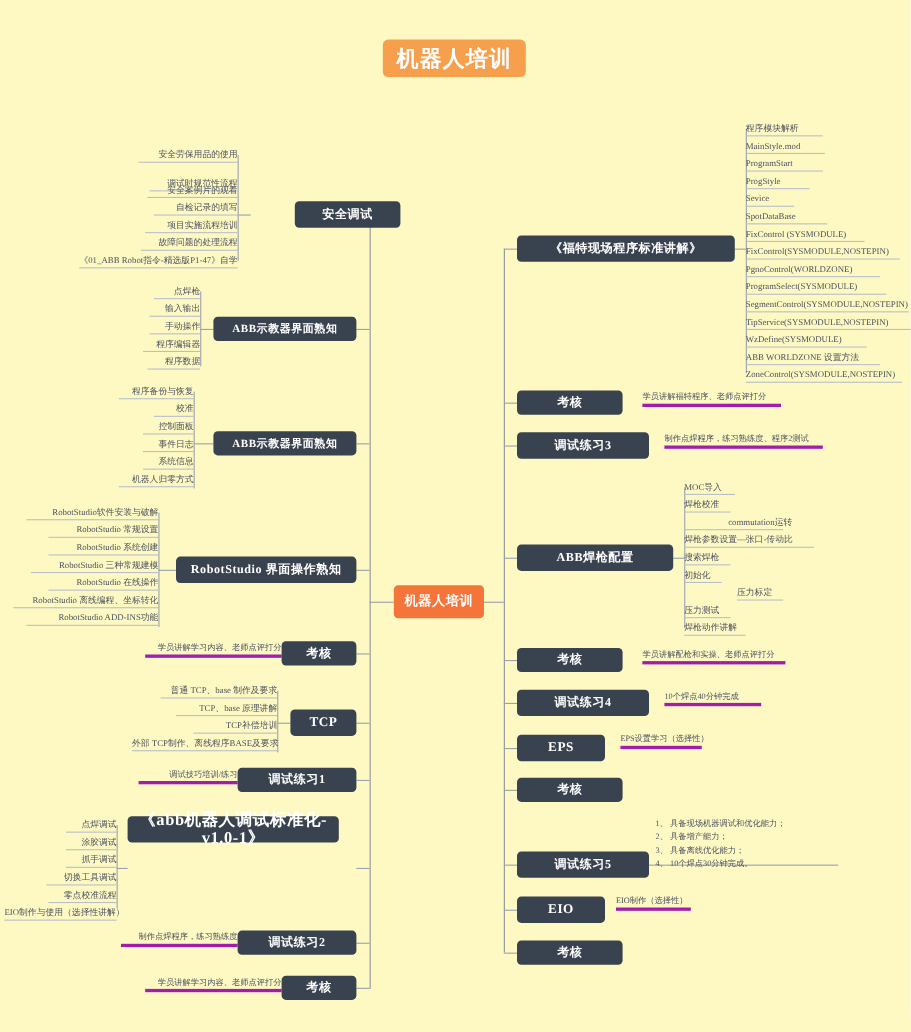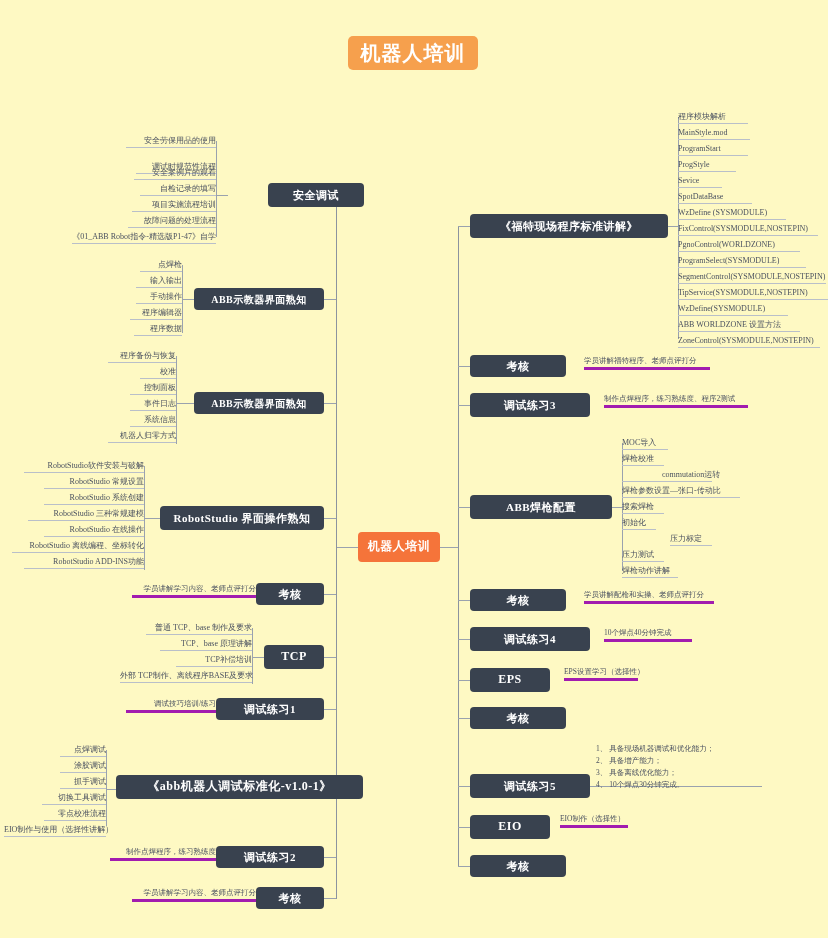--- a/index.html
+++ b/index.html
@@ -175,21 +175,21 @@
 
   <div class="leaf r underline" style="left:146px; top:622px; width:106px;">普通 TCP、base 制作及要求</div>
   <div class="leaf r underline" style="left:160px; top:638px; width:92px;">TCP、base 原理讲解</div>
   <div class="leaf r underline" style="left:176px; top:654px; width:76px;">TCP补偿培训</div>
   <div class="leaf r underline" style="left:120px; top:670px; width:132px;">外部 TCP制作、离线程序BASE及要求</div>
 
   <div class="node" style="left:216px; top:698px; width:108px; height:22px; font-size:11px;">调试练习1</div>
   <div class="hline" style="left:324px; top:709px; width:12px;"></div>
   <div class="note" style="left:126px; top:698px; width:90px; text-align:right;">调试技巧培训/练习</div>
 
-  <div class="node" style="left:116px; top:775px; width:247px; height:24px; font-size:12px;">《abb机器人调试标准化-v1.0-1》</div>
+  <div class="node" style="left:116px; top:742px; width:192px; height:24px; font-size:15px;">《abb机器人调试标准化-v1.0-1》</div>
   <div class="hline" style="left:324px; top:789px; width:12px;"></div>
   <div class="hline" style="left:106px; top:789px; width:10px;"></div>
   <div class="vline" style="left:106px; top:750px; height:76px;"></div>
 
   <div class="leaf r underline" style="left:60px; top:744px; width:46px;">点焊调试</div>
   <div class="leaf r underline" style="left:60px; top:760px; width:46px;">涂胶调试</div>
   <div class="leaf r underline" style="left:60px; top:776px; width:46px;">抓手调试</div>
   <div class="leaf r underline" style="left:42px; top:792px; width:64px;">切换工具调试</div>
   <div class="leaf r underline" style="left:44px; top:808px; width:62px;">零点校准流程</div>
   <div class="leaf r underline" style="left:4px; top:824px; width:102px;">EIO制作与使用（选择性讲解）</div>
@@ -206,21 +206,21 @@
   <div class="hline" style="left:458px; top:226px; width:12px;"></div>
   <div class="hline" style="left:668px; top:226px; width:10px;"></div>
   <div class="vline" style="left:678px; top:117px; height:222px;"></div>
 
   <div class="leaf l underline" style="left:678px; top:111px; width:70px;">程序模块解析</div>
   <div class="leaf l underline" style="left:678px; top:127px; width:72px;">MainStyle.mod</div>
   <div class="leaf l underline" style="left:678px; top:143px; width:70px;">ProgramStart</div>
   <div class="leaf l underline" style="left:678px; top:159px; width:58px;">ProgStyle</div>
   <div class="leaf l underline" style="left:678px; top:175px; width:44px;">Sevice</div>
   <div class="leaf l underline" style="left:678px; top:191px; width:74px;">SpotDataBase</div>
-  <div class="leaf l underline" style="left:678px; top:207px; width:108px;">WzDefine (SYSMODULE)</div>
+  <div class="leaf l underline" style="left:678px; top:207px; width:108px;">FixControl (SYSMODULE)</div>
   <div class="leaf l underline" style="left:678px; top:223px; width:140px;">FixControl(SYSMODULE,NOSTEPIN)</div>
   <div class="leaf l underline" style="left:678px; top:239px; width:122px;">PgnoControl(WORLDZONE)</div>
   <div class="leaf l underline" style="left:678px; top:255px; width:128px;">ProgramSelect(SYSMODULE)</div>
   <div class="leaf l underline" style="left:678px; top:271px; width:148px;">SegmentControl(SYSMODULE,NOSTEPIN)</div>
   <div class="leaf l underline" style="left:678px; top:287px; width:162px;">TipService(SYSMODULE,NOSTEPIN)</div>
   <div class="leaf l underline" style="left:678px; top:303px; width:110px;">WzDefine(SYSMODULE)</div>
   <div class="leaf l underline" style="left:678px; top:319px; width:122px;">ABB WORLDZONE 设置方法</div>
   <div class="leaf l underline" style="left:678px; top:335px; width:142px;">ZoneControl(SYSMODULE,NOSTEPIN)</div>
 
   <div class="node" style="left:470px; top:355px; width:96px; height:22px; font-size:11px;">考核</div>

